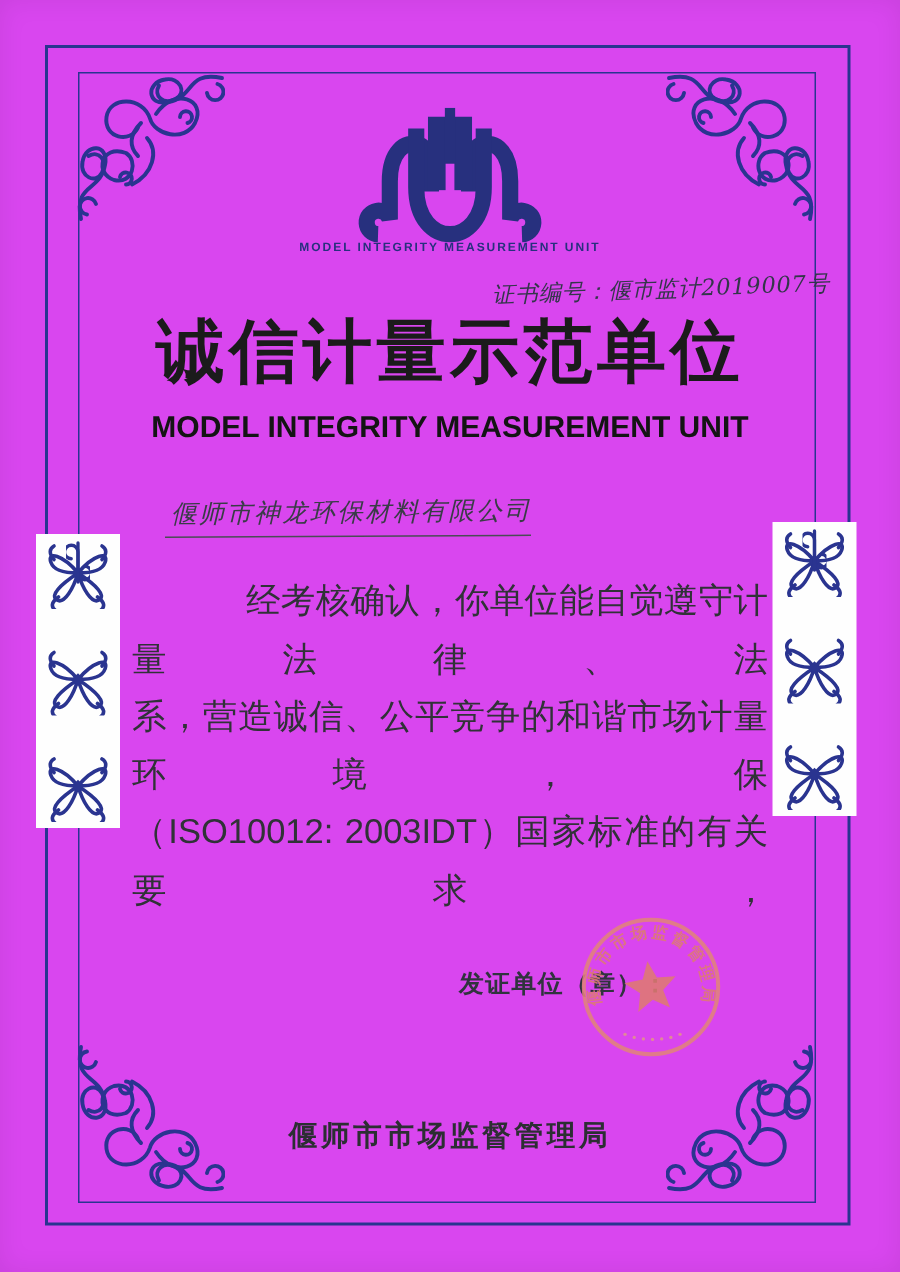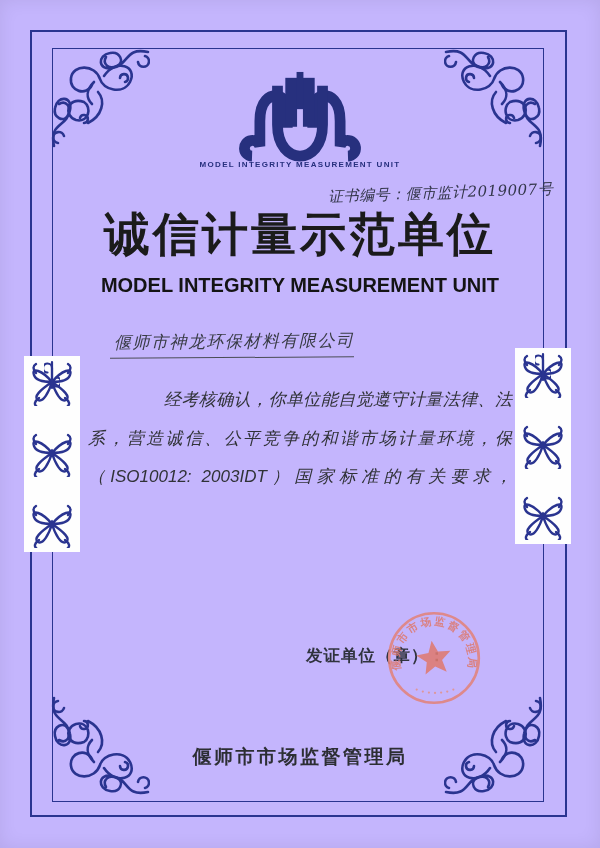--- a/index.html
+++ b/index.html
@@ -1,18 +1,18 @@
 <!DOCTYPE html>
 <html><head>
 <meta charset="utf-8">
 <style>
   html,body{margin:0;padding:0;background:#e9e9e9;}
   .page{
     position:relative;width:600px;height:848px;margin:0 auto;
-    background:#c4b5fd;overflow:hidden;
+    background:#d946ef;overflow:hidden;
     font-family:"Liberation Sans",sans-serif;
     box-shadow:inset 0 0 18px rgba(0,0,0,.08);
   }
   
   .border-outer{
     position:absolute;left:30px;top:30px;right:33px;bottom:31px;
     border:2.5px solid #2a3490;pointer-events:none;
   }
   .border-inner{
     position:absolute;left:52px;top:48px;right:56px;bottom:46px;
@@ -64,21 +64,21 @@
     font-size:17px;color:#393c46;letter-spacing:1.5px;transform:rotate(-.6deg);
     white-space:nowrap;
   }
   .company-underline{
     position:absolute;left:110px;top:357px;width:244px;height:0;
     border-top:1.6px solid #4a4c55;transform:rotate(-.3deg);
   }
   
   .body-text{
     position:absolute;left:88px;top:381px;width:424px;
-    font-size:17px;color:#303237;line-height:38.6px;font-style:italic;
+    font-size:23px;color:#303237;line-height:38.6px;
   }
   .body-line{text-align:justify;text-align-last:justify;}
   .body-line.first{text-indent:76px;}
   .body-line.last{text-align-last:left;}
   
   .issuer-label{
     position:absolute;left:306px;top:645px;
     font-size:16.5px;color:#30333e;letter-spacing:1px;font-weight:bold;text-align:center;
   }
   .seal{position:absolute;left:378px;top:602px;width:112px;height:112px;opacity:.88;}

